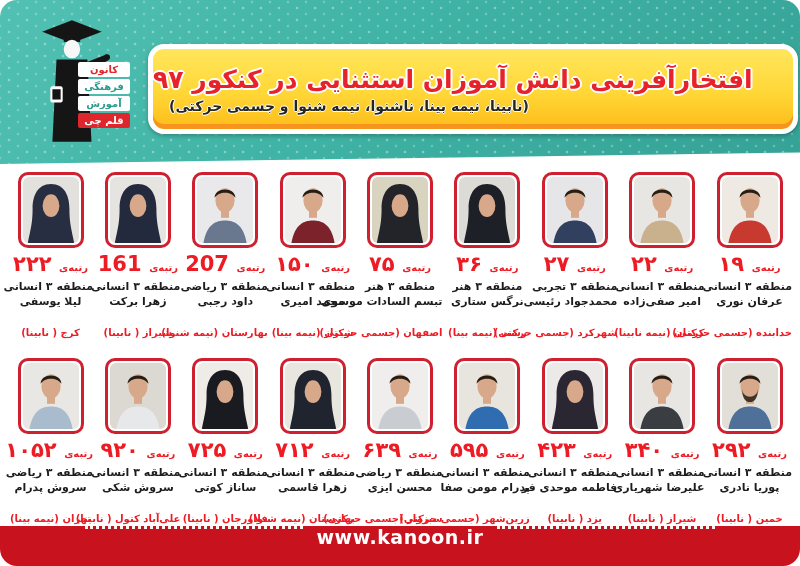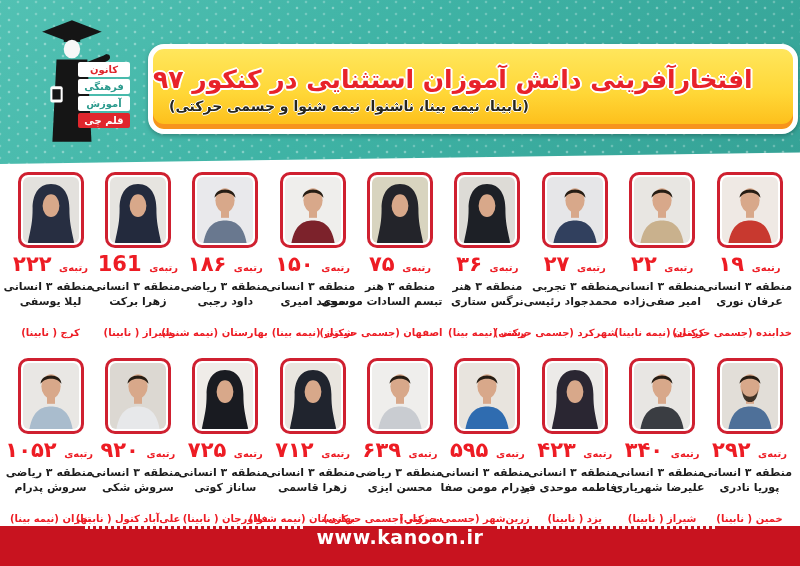--- a/index.html
+++ b/index.html
@@ -1,17 +1,17 @@
 <!DOCTYPE html>
 <html lang="fa"><head>
 <meta charset="utf-8">
 <style>
   html,body{margin:0;padding:0;}
   .poster{position:relative;width:800px;height:566px;background:#ffffff;overflow:hidden;
-          font-family:"DejaVu Sans",sans-serif;}
+          font-family:"DejaVu Sans",sans-serif;border-radius:17px;}
   
   .top-band{position:absolute;top:0;left:0;width:800px;height:164px;
     background:linear-gradient(135deg,#52c1b3 0%,#3fb3a5 45%,#35a296 100%);
     clip-path:polygon(0 0,100% 0,100% 93%,0 100%);}
   .top-band .dots{position:absolute;inset:0;
     background-image:radial-gradient(circle,rgba(255,255,255,.35) 1px,transparent 1.7px),
                      radial-gradient(circle,rgba(255,255,255,.25) 1px,transparent 1.7px);
     background-size:18px 12px,18px 12px;background-position:0 2px,9px 8px;}
   
   .logo{position:absolute;top:18px;left:38px;width:110px;height:130px;}
@@ -199,21 +199,21 @@
             <svg width="56" height="66" viewBox="0 0 70 76" preserveAspectRatio="none">
               <rect width="70" height="76" fill="#e9e9ec"></rect>
               <ellipse cx="35" cy="27" rx="12" ry="14" fill="#d8a88a"></ellipse>
               <path d="M22 24 C22 11 48 11 48 24 C43 16 27 16 22 24 Z" fill="#261d14"></path>
               <rect x="30" y="38" width="10" height="9" fill="#d8a88a"></rect>
               <path d="M8 76 C12 54 24 50 35 50 C46 50 58 54 62 76 Z" fill="#69788f"></path>
             </svg>
           </div>
     <div class="rank-line">
       <span class="rank-label">رتبه‌ی</span>
-      <span class="rank-num">۱۸۶</span>
+      <span class="rank-num">207</span>
     </div>
     <div class="region">منطقه ۳ ریاضی</div>
     <div class="name">داود رجبی</div>
     <div class="city">بهارستان (نیمه شنوا)</div>
   </div>
 
   <div class="student">
     <div class="photo">
             <svg width="56" height="66" viewBox="0 0 70 76" preserveAspectRatio="none">
               <rect width="70" height="76" fill="#e6e4e0"></rect>

